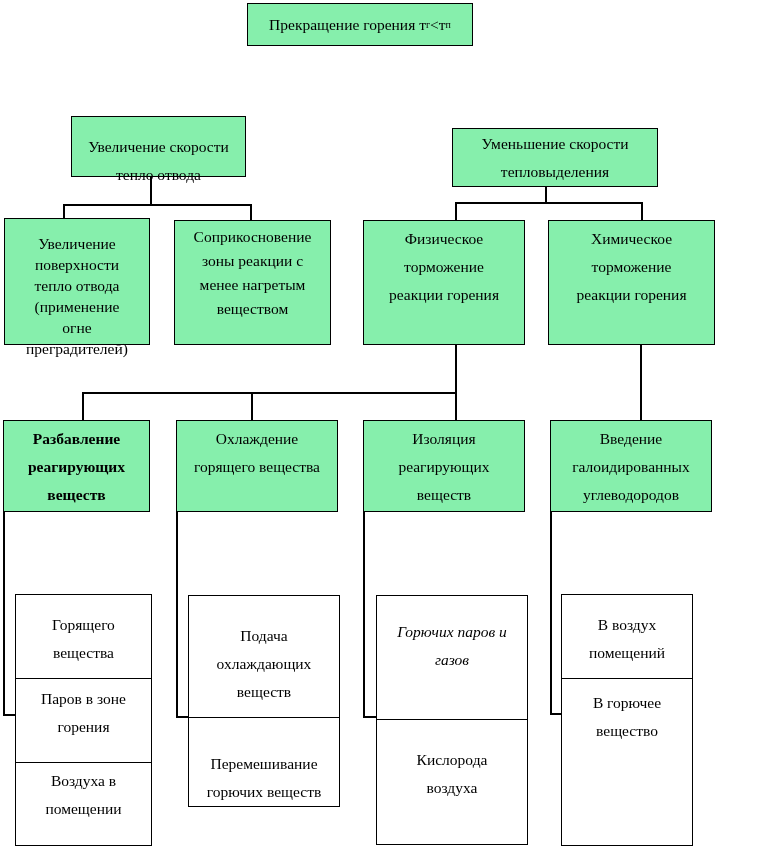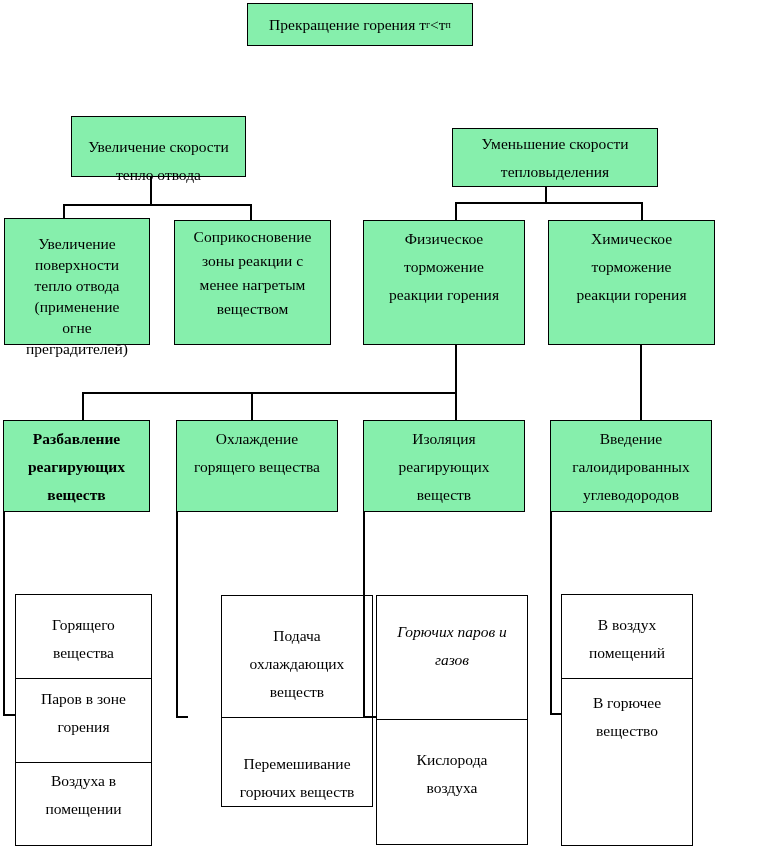--- a/index.html
+++ b/index.html
@@ -74,21 +74,21 @@
 
   <div class="stack" style="left:15px;top:594px;width:137px;height:252px;">
     <div class="cell" style="height:84px;padding-top:16px;">Горящего
 вещества</div>
     <div class="cell" style="height:84px;padding-top:6px;">Паров в зоне
 горения</div>
     <div class="cell" style="height:81px;padding-top:4px;">Воздуха в
 помещении</div>
   </div>
 
-  <div class="stack" style="left:188px;top:595px;width:152px;height:212px;margin-left:33px;">
+  <div class="stack" style="left:188px;top:595px;width:152px;height:212px;">
     <div class="cell" style="height:122px;padding-top:26px;">Подача
 охлаждающих
 веществ</div>
     <div class="cell" style="height:125px;padding-top:32px;">Перемешивание
 горючих веществ</div>
   </div>
 
   <div class="stack" style="left:376px;top:595px;width:152px;height:250px;">
     <div class="cell" style="height:124px;padding-top:22px;font-style:italic;">Горючих паров и
 газов</div>

